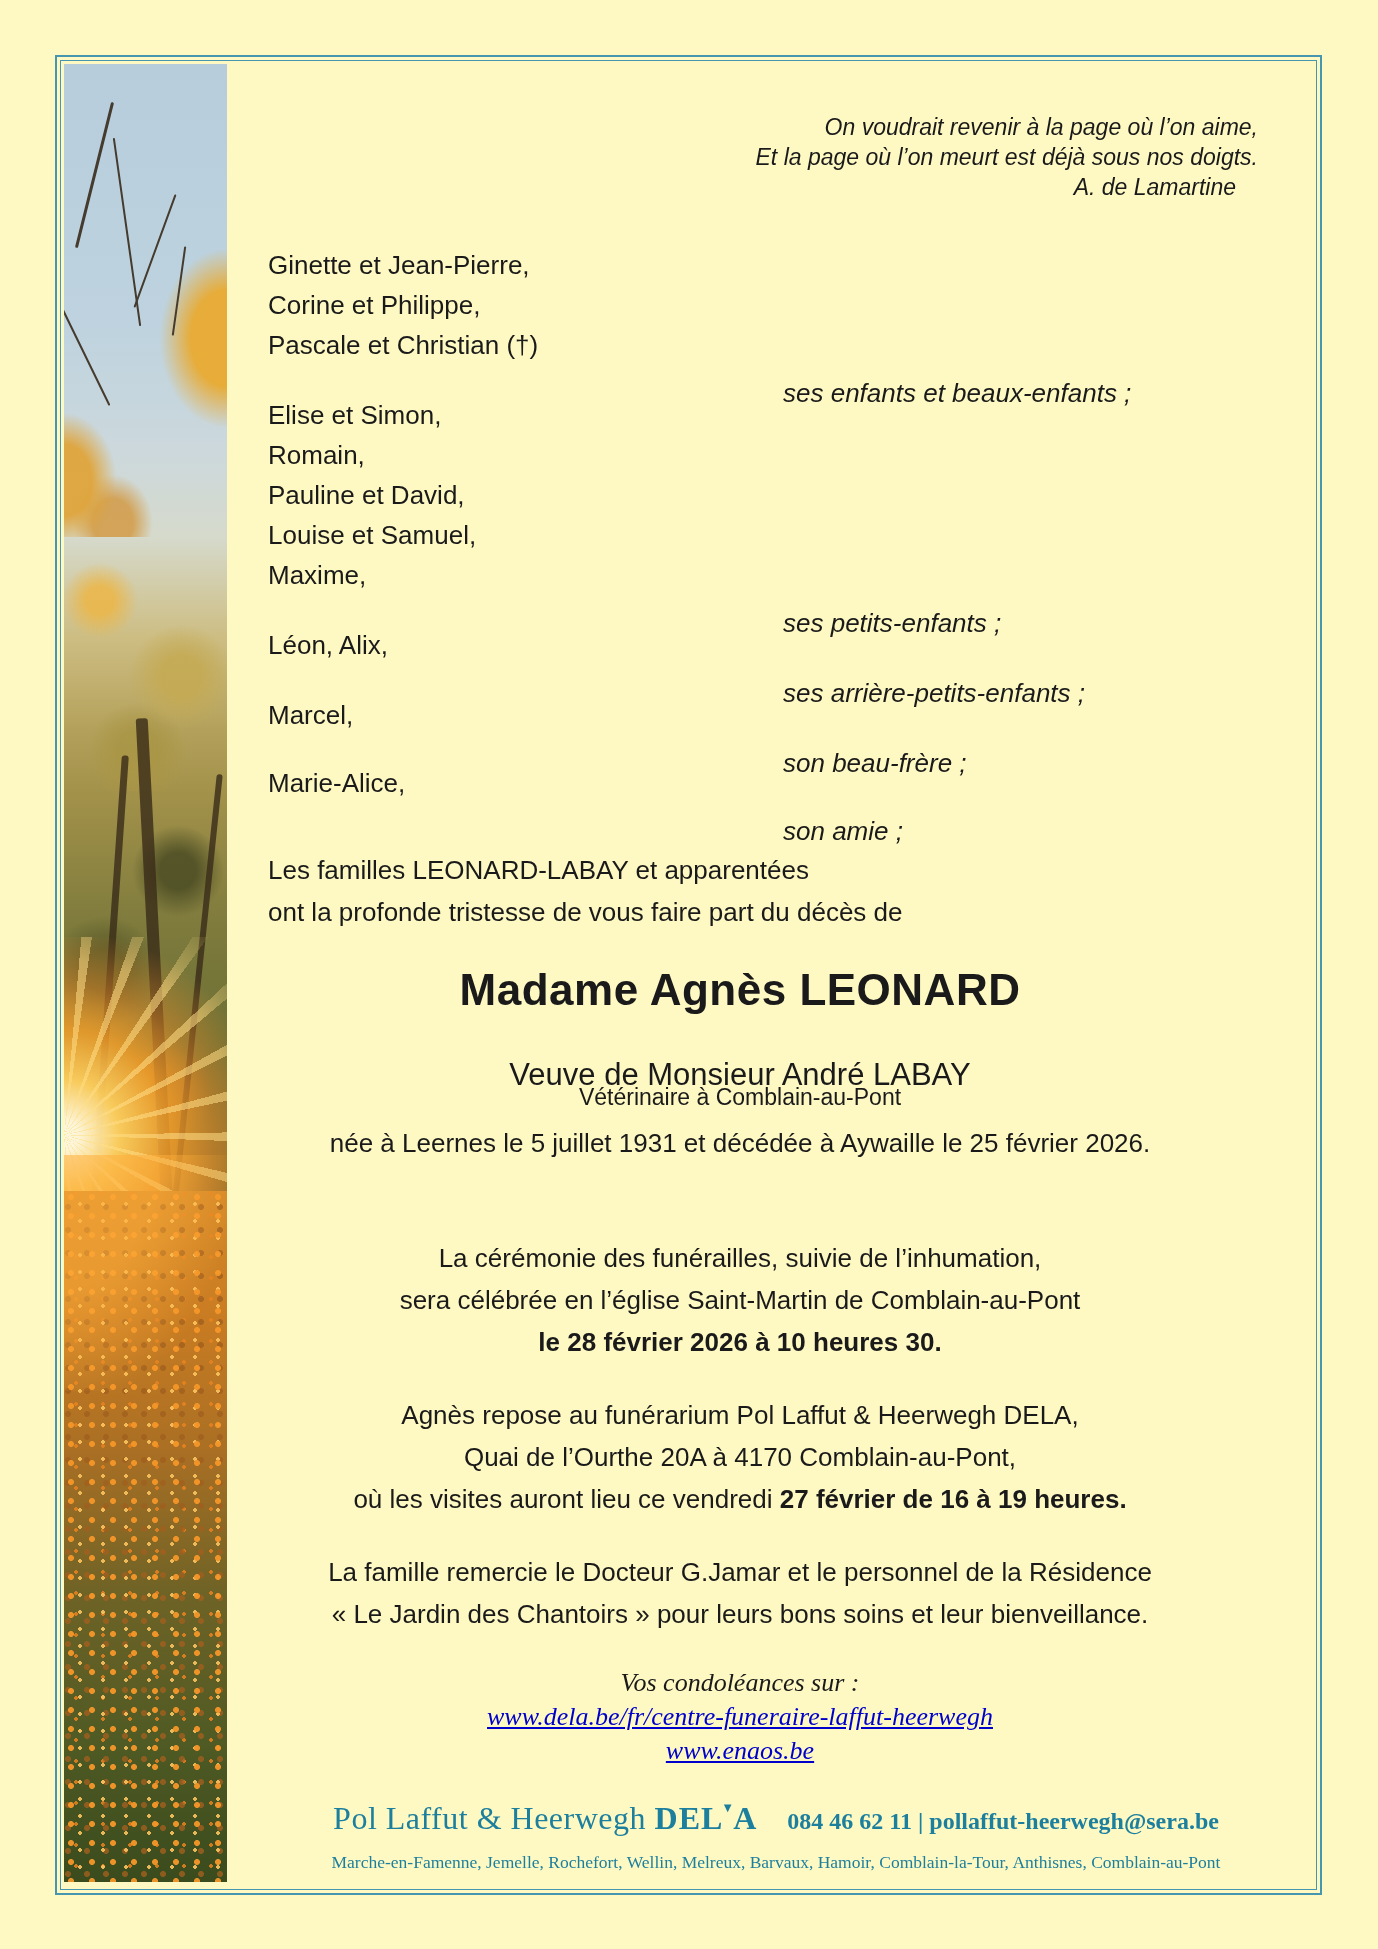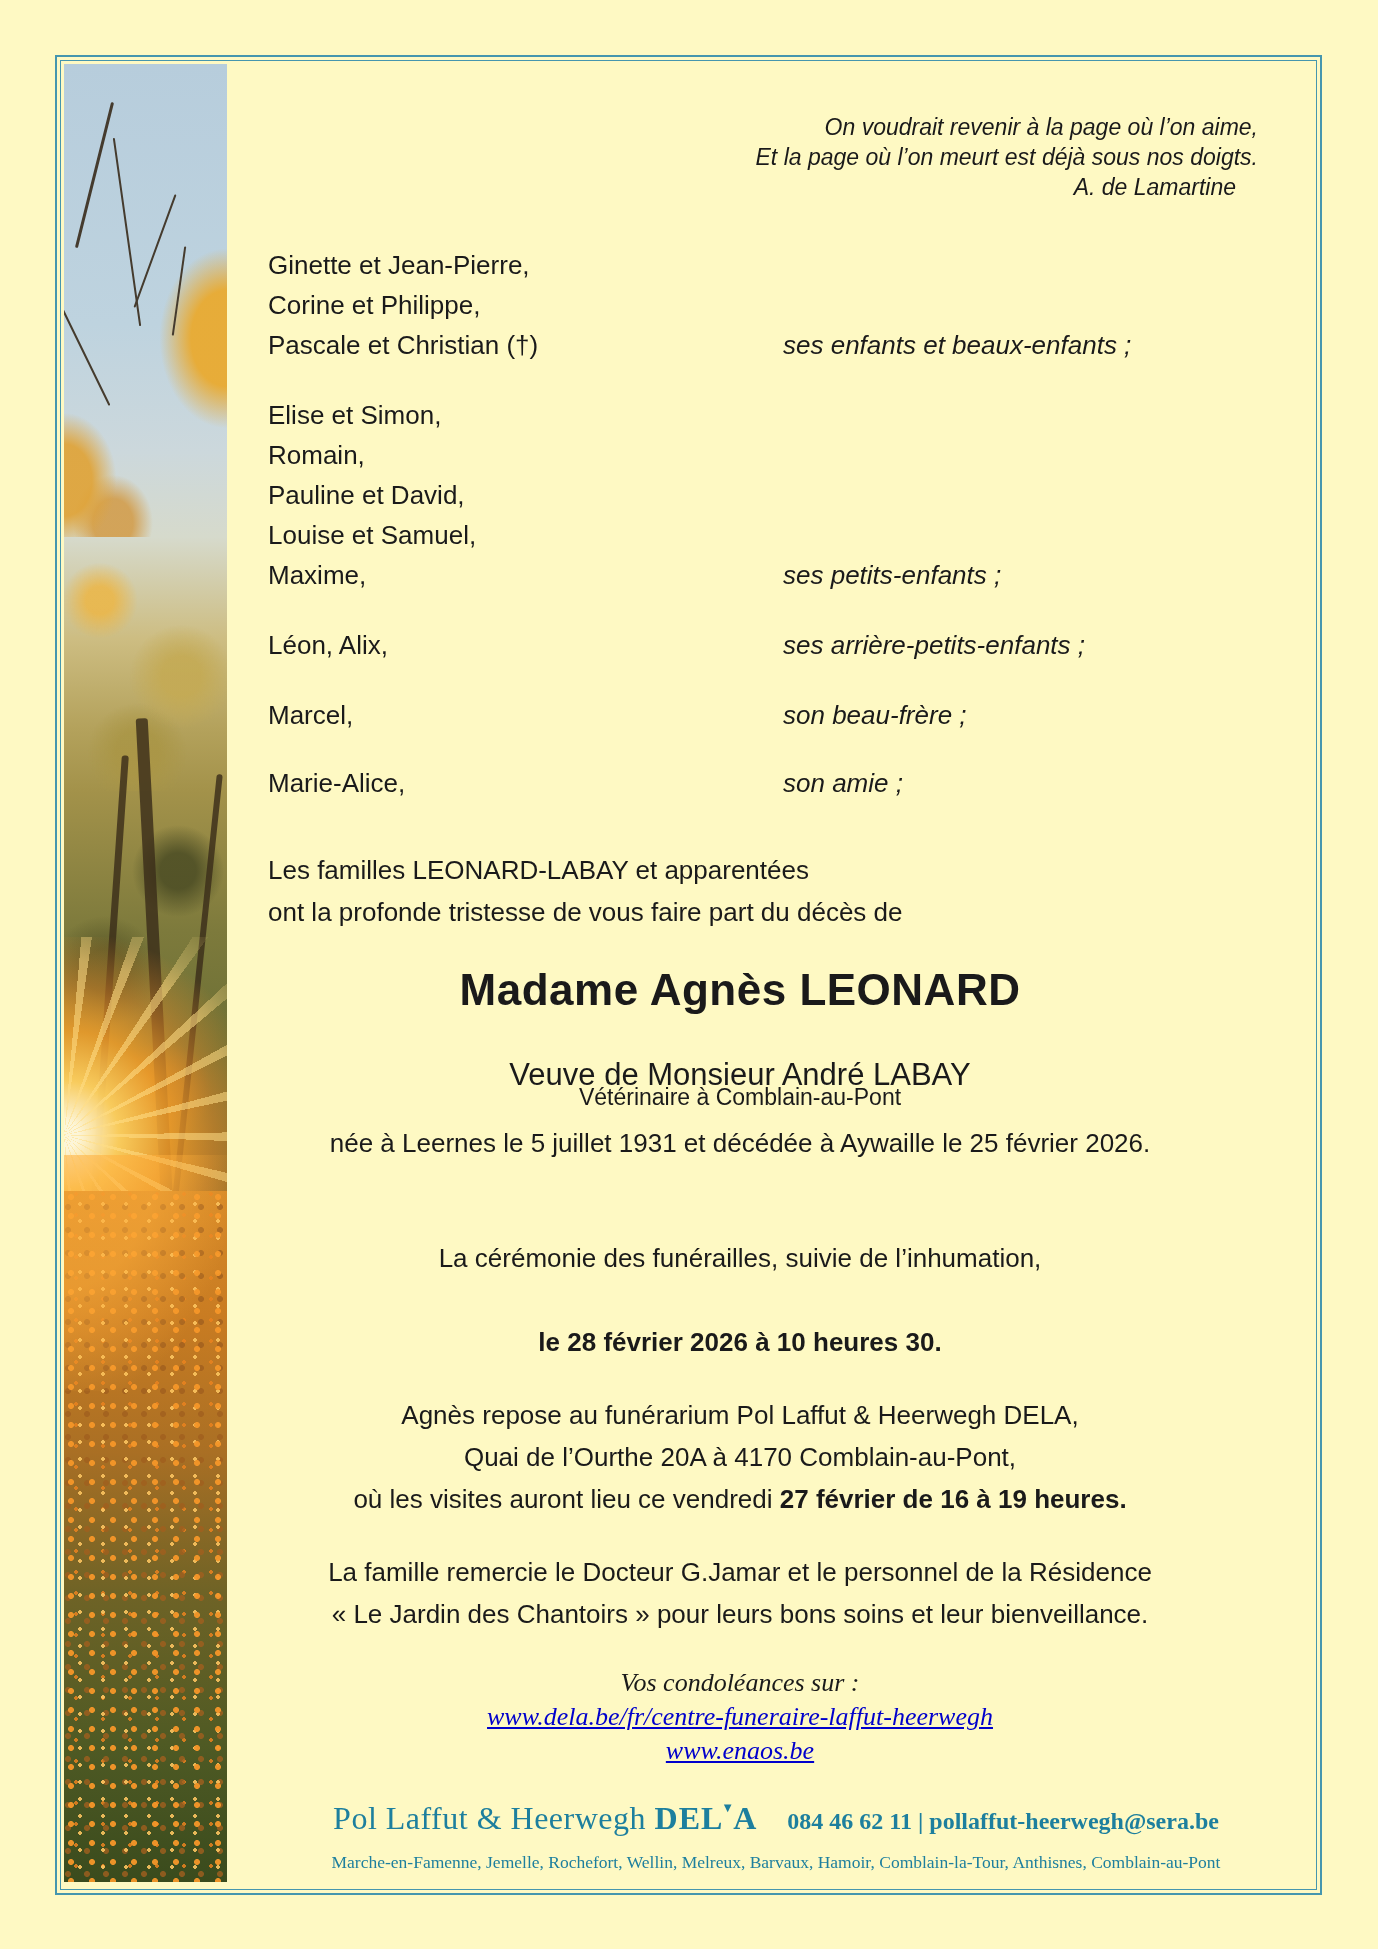--- a/index.html
+++ b/index.html
@@ -58,21 +58,21 @@
   }
   .ph-spill { top:60%; height:13%;
     background: radial-gradient(ellipse at 0% 0%, rgba(255,175,60,.55) 0 40%, rgba(255,175,60,0) 75%);
   }
 
   
   .abs { position:absolute; }
   .quote { right:120px; top:112px; text-align:right; font-style:italic; font-size:23px; line-height:30px; }
   .quote .attr { padding-right:22px; }
   .name { left:268px; font-size:26px; }
-  .relation { left:783px; font-size:26px; font-style:italic; }
+  .relation { left:783px; font-size:26px; font-style:italic;margin-top:48px; }
   .intro { left:268px; font-size:26px; }
   .center { left:240px; width:1000px; text-align:center; }
   .t-title { font-size:44px; font-weight:bold; letter-spacing:.5px; }
   .t-sub { font-size:31px; }
   .t-prof { font-size:23px; }
   .t-body { font-size:26px; }
   .bold { font-weight:bold; }
   .serif-it { font-family:"Liberation Serif", serif; font-style:italic; font-size:26px; }
   a.doclink { font-family:"Liberation Serif", serif; font-style:italic; font-size:26px;
     color:#0000cc; text-decoration:underline; cursor:pointer; }
@@ -143,20 +143,21 @@
 
   <div class="abs intro" style="top:855px">Les familles LEONARD-LABAY et apparentées</div>
   <div class="abs intro" style="top:897px">ont la profonde tristesse de vous faire part du décès de</div>
 
   <div class="abs center t-title" style="top:965px">Madame Agnès LEONARD</div>
   <div class="abs center t-sub" style="top:1057px">Veuve de Monsieur André LABAY</div>
   <div class="abs center t-prof" style="top:1084px">Vétérinaire à Comblain-au-Pont</div>
   <div class="abs center t-body" style="top:1128px">née à Leernes le 5 juillet 1931 et décédée à Aywaille le 25 février 2026.</div>
 
   <div class="abs center t-body" style="top:1243px">La cérémonie des funérailles, suivie de l’inhumation,</div>
+  <div class="abs center t-body" style="top:1285px">sera célébrée en l’église Saint-Martin de Comblain-au-Pont</div>
   <div class="abs center t-body bold" style="top:1327px">le 28 février 2026 à 10 heures 30.</div>
 
   <div class="abs center t-body" style="top:1400px">Agnès repose au funérarium Pol Laffut &amp; Heerwegh DELA,</div>
   <div class="abs center t-body" style="top:1442px">Quai de l’Ourthe 20A à 4170 Comblain-au-Pont,</div>
   <div class="abs center t-body" style="top:1484px"><span>où les visites auront lieu ce vendredi </span><span class="bold">27 février de 16 à 19 heures.</span></div>
 
   <div class="abs center t-body" style="top:1557px">La famille remercie le Docteur G.Jamar et le personnel de la Résidence</div>
   <div class="abs center t-body" style="top:1599px">« Le Jardin des Chantoirs » pour leurs bons soins et leur bienveillance.</div>
 
   <div class="abs center serif-it" style="top:1668px">Vos condoléances sur :</div>

